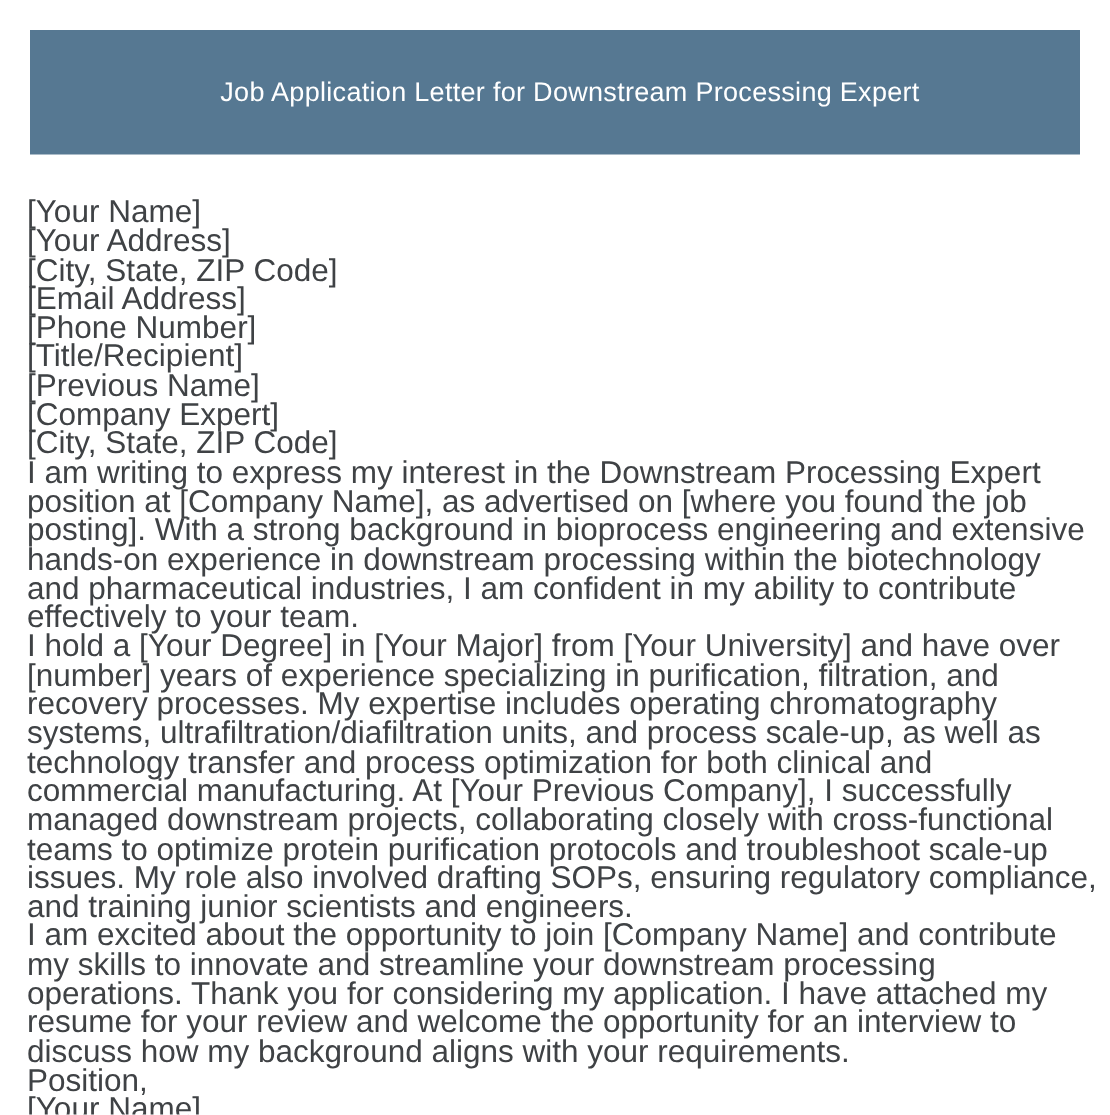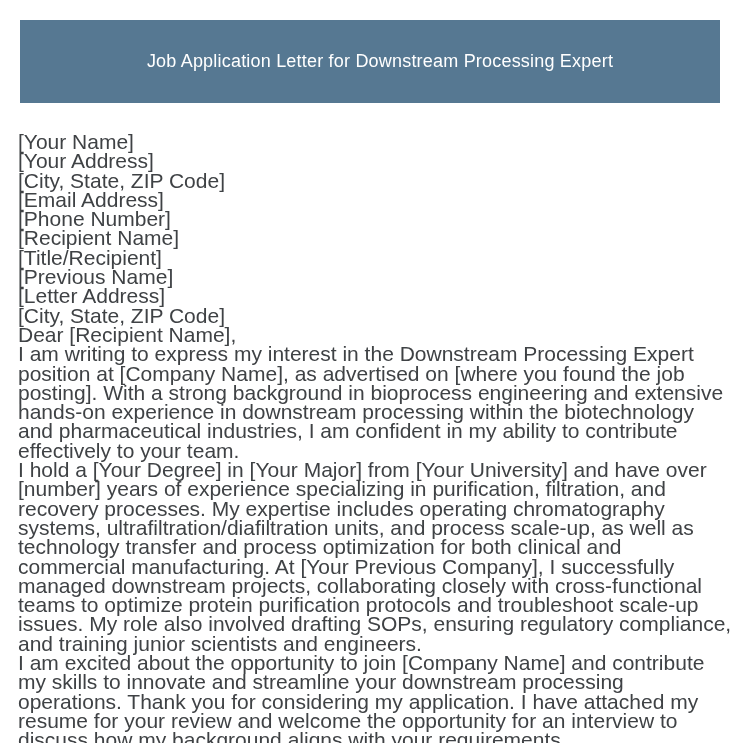--- a/index.html
+++ b/index.html
@@ -62,28 +62,26 @@
 
     <div>
         <div>[Your Name]</div>
         <div>[Your Address]</div>
         <div>[City, State, ZIP Code]</div>
         <div>[Email Address]</div>
         <div>[Phone Number]</div>
       </div>
 
     <div>
-        <div>[Recipient Name]</div>
         <div>[Title/Recipient]</div>
         <div>[Previous Name]</div>
-        <div>[Letter Address]</div>
+        <div>[Company Expert]</div>
         <div>[City, State, ZIP Code]</div>
       </div>
 
-    <div>Dear [Recipient Name],</div>
 
     <div>
         <div>I am writing to express my interest in the Downstream Processing Expert position at [Company Name], as advertised on [where you found the job posting]. With a strong background in bioprocess engineering and extensive hands-on experience in downstream processing within the biotechnology and pharmaceutical industries, I am confident in my ability to contribute effectively to your team.</div>
         <div>I hold a [Your Degree] in [Your Major] from [Your University] and have over [number] years of experience specializing in purification, filtration, and recovery processes. My expertise includes operating chromatography systems, ultrafiltration/diafiltration units, and process scale-up, as well as technology transfer and process optimization for both clinical and commercial manufacturing. At [Your Previous Company], I successfully managed downstream projects, collaborating closely with cross-functional teams to optimize protein purification protocols and troubleshoot scale-up issues. My role also involved drafting SOPs, ensuring regulatory compliance, and training junior scientists and engineers.</div>
         <div>I am excited about the opportunity to join [Company Name] and contribute my skills to innovate and streamline your downstream processing operations. Thank you for considering my application. I have attached my resume for your review and welcome the opportunity for an interview to discuss how my background aligns with your requirements.</div>
       </div>
 
     <div>Position,</div>
 
     <div>[Your Name]</div>

